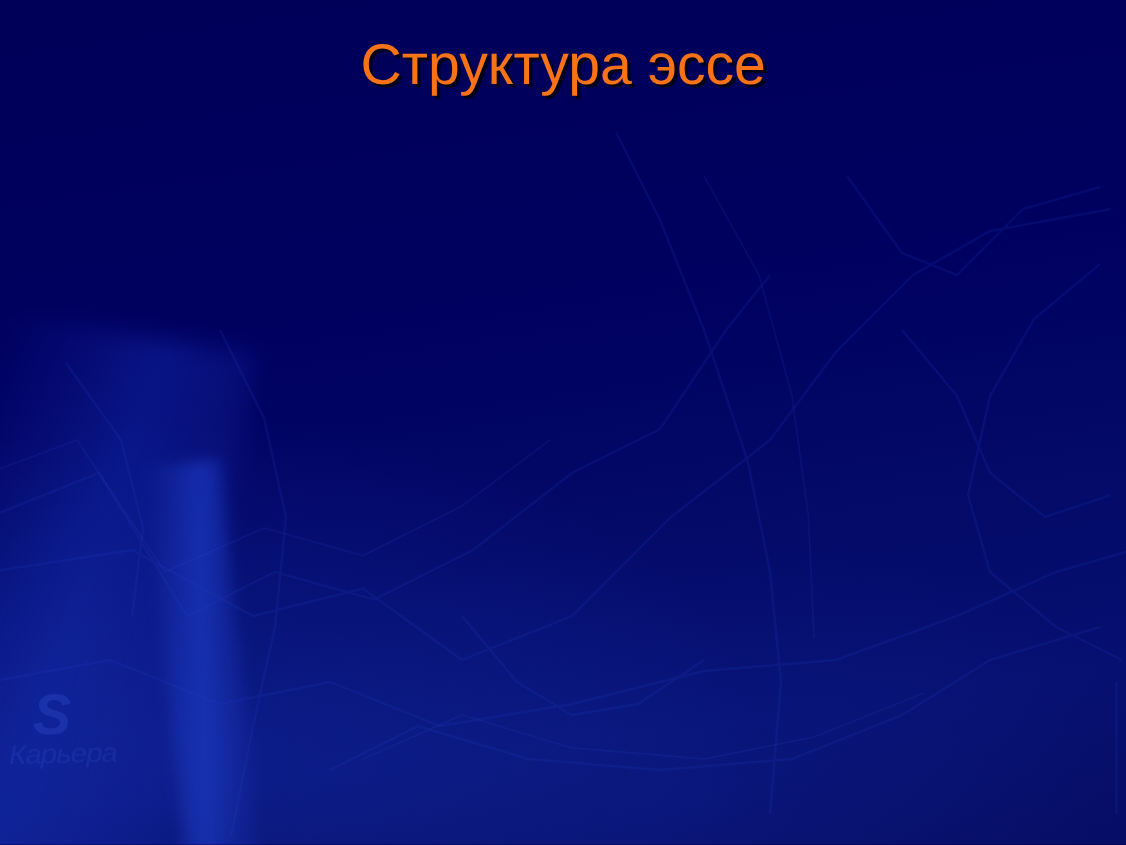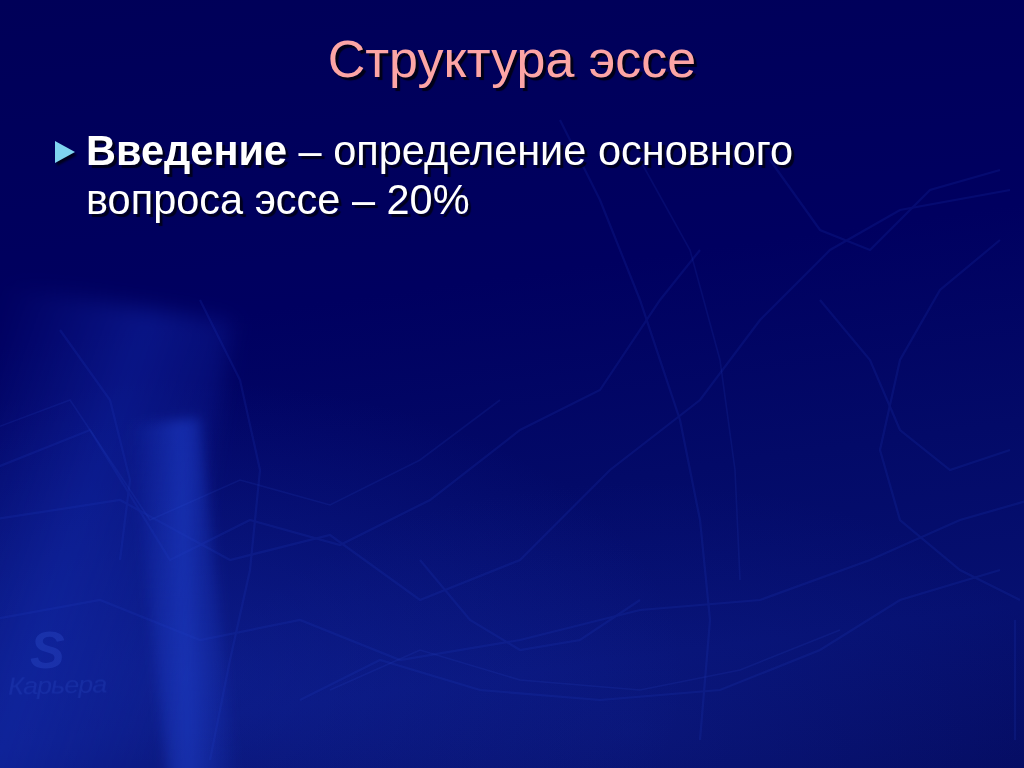--- a/index.html
+++ b/index.html
@@ -82,21 +82,21 @@
 
   
   #title {
     position: absolute;
     left: 0;
     right: 0;
     top: 32px;
     text-align: center;
     font-size: 52px;
     line-height: 1.05;
-    color: #fca5a5;
+    color: #f97316;
     text-shadow: 3px 3px 1px rgba(0,0,12,0.85);
     white-space: nowrap;
     letter-spacing: 0px;
     z-index: 5;
   }
 
   
   #body-list {
     position: absolute;
     left: 52px;
@@ -170,27 +170,17 @@
 
   <div class="bg-watermark">
     <div class="wm-s">S</div>
     <div class="wm-script">Карьера</div>
   </div>
 
   <div id="title">Структура эссе</div>
 
   <div id="body-list">
 
-    <div class="bullet-row">
-      <span class="marker">
-        <svg class="tri" width="26" height="26" viewBox="0 0 26 26" aria-hidden="true">
-          <polygon points="3,2 23,13 3,24" fill="#7FD4F0"></polygon>
-        </svg>
-      </span>
-      <span class="btext">
-        <b>Введение</b><span class="rest"> – определение основного вопроса эссе – 20%</span>
-      </span>
-    </div>
 
 
 
   </div>
 </div>
 
 </body></html>

